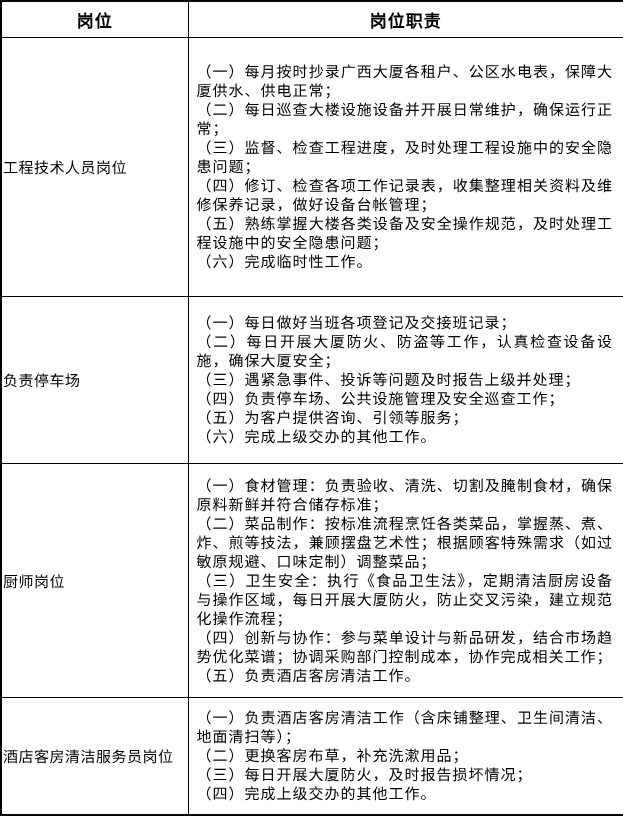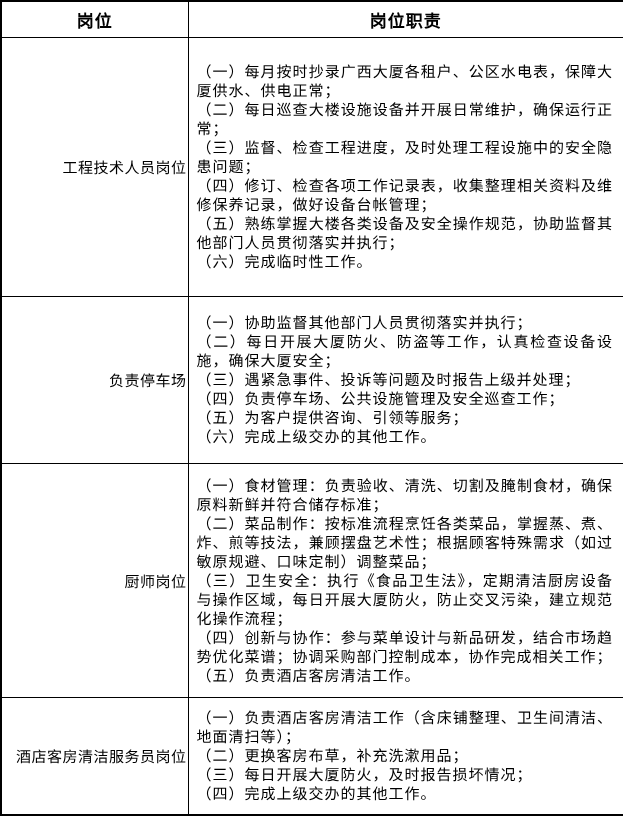--- a/index.html
+++ b/index.html
@@ -35,21 +35,21 @@
   tr.row-chef        { height: 234px; }
   tr.row-cleaning    { height: 118px; }
 
   .duty-table th {
     font-size: 17px;
     font-weight: bold;
     text-align: center;
     letter-spacing: 1px;
   }
   td.pos-cell {
-    text-align: right;
+    text-align: left;
     font-size: 15px;
     letter-spacing: 0.5px;
     padding: 2px 1px;
   }
   td.duties-cell {
     padding: 4px 10px 4px 8px;
     font-size: 15px;
     line-height: 19px;
   }
   .duty {
@@ -74,28 +74,28 @@
     </tr>
   </thead>
   <tbody>
     <tr class="row-engineering">
       <td class="pos-cell">工程技术人员岗位</td>
       <td class="duties-cell">
         <div class="duty">（一）每月按时抄录广西大厦各租户、公区水电表，保障大厦供水、供电正常；</div>
         <div class="duty">（二）每日巡查大楼设施设备并开展日常维护，确保运行正常；</div>
         <div class="duty">（三）监督、检查工程进度，及时处理工程设施中的安全隐患问题；</div>
         <div class="duty">（四）修订、检查各项工作记录表，收集整理相关资料及维修保养记录，做好设备台帐管理；</div>
-        <div class="duty">（五）熟练掌握大楼各类设备及安全操作规范，协助监督其他部门人员贯彻落实并执行；</div>
+        <div class="duty">（五）熟练掌握大楼各类设备及安全操作规范，及时处理工程设施中的安全隐患问题；</div>
         <div class="duty">（六）完成临时性工作。</div>
       </td>
     </tr>
     <tr class="row-security">
       <td class="pos-cell">负责停车场</td>
       <td class="duties-cell">
-        <div class="duty">（一）协助监督其他部门人员贯彻落实并执行；</div>
+        <div class="duty">（一）每日做好当班各项登记及交接班记录；</div>
         <div class="duty">（二）每日开展大厦防火、防盗等工作，认真检查设备设施，确保大厦安全；</div>
         <div class="duty">（三）遇紧急事件、投诉等问题及时报告上级并处理；</div>
         <div class="duty">（四）负责停车场、公共设施管理及安全巡查工作；</div>
         <div class="duty">（五）为客户提供咨询、引领等服务；</div>
         <div class="duty">（六）完成上级交办的其他工作。</div>
       </td>
     </tr>
     <tr class="row-chef">
       <td class="pos-cell">厨师岗位</td>
       <td class="duties-cell">

